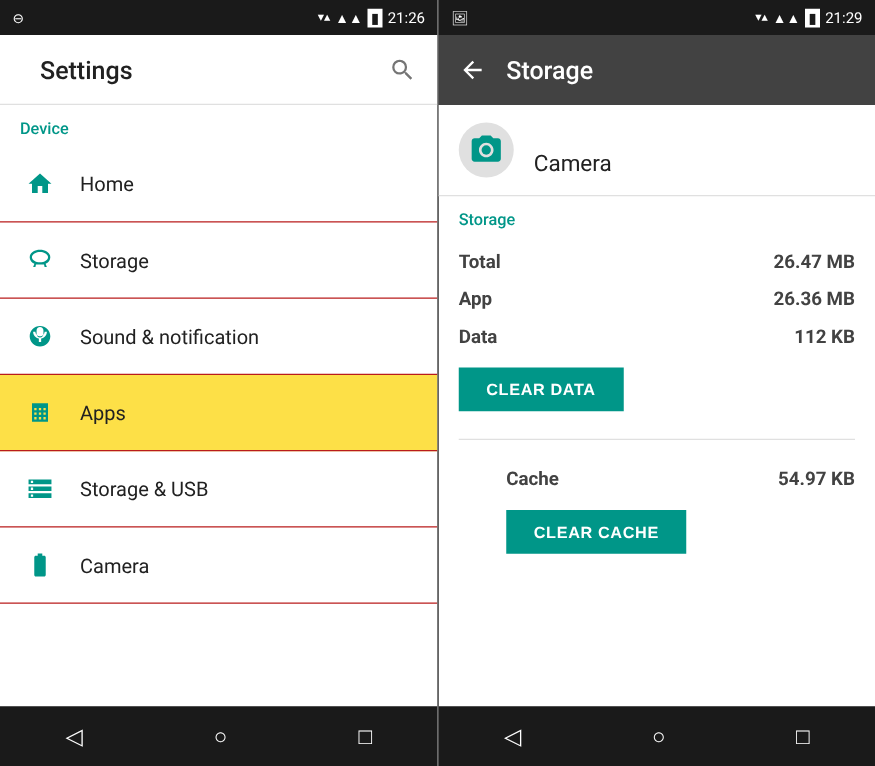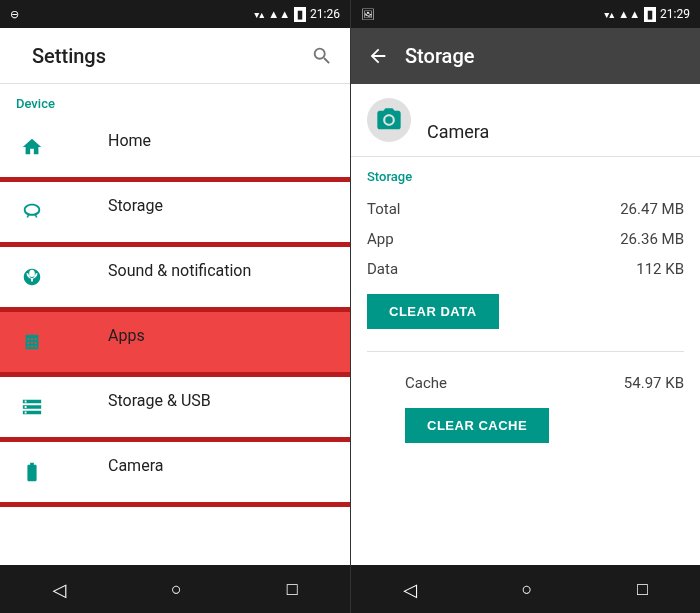--- a/index.html
+++ b/index.html
@@ -78,30 +78,29 @@
 
     .section-header {
       padding: 12px 16px 6px 16px;
       font-size: 13px;
       color: #009688;
       font-weight: 500;
     }
 
     .menu-item {
       display: flex;
-      align-items: flex-start;
+      align-items: center;
       padding: 14px 16px;
-      border-bottom: 5px solid #b91c1c;
+      border-bottom: 1px solid #b91c1c;
       cursor: pointer;
       min-height: 56px;
-      gap: 44px;
     }
 
     .menu-item.active {
-      background: #ef4444;
+      background: #fde047;
     }
 
     .menu-icon {
       width: 32px;
       height: 32px;
       margin-right: 16px;
       display: flex;
       align-items: center;
       justify-content: center;
       color: #009688;
@@ -208,20 +207,21 @@
       color: #009688;
       font-weight: 500;
       margin-bottom: 10px;
     }
 
     .storage-row {
       display: flex;
       justify-content: space-between;
       align-items: flex-end;
       padding: 6px 0;
+      font-weight: bold;
     }
 
     .storage-label {
       font-size: 15px;
       color: #424242;
     }
 
     .storage-value {
       font-size: 15px;
       color: #424242;

